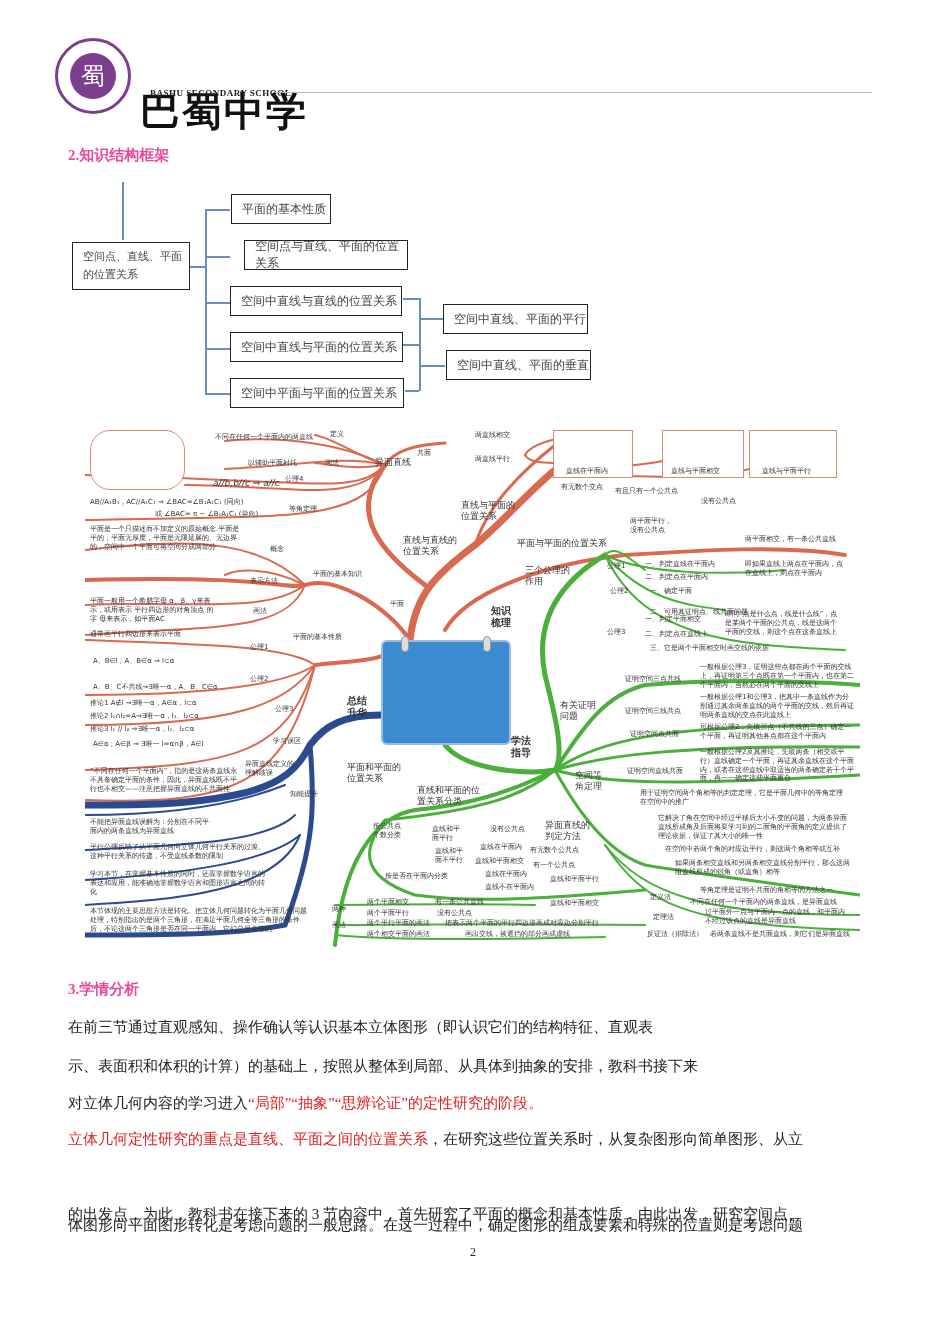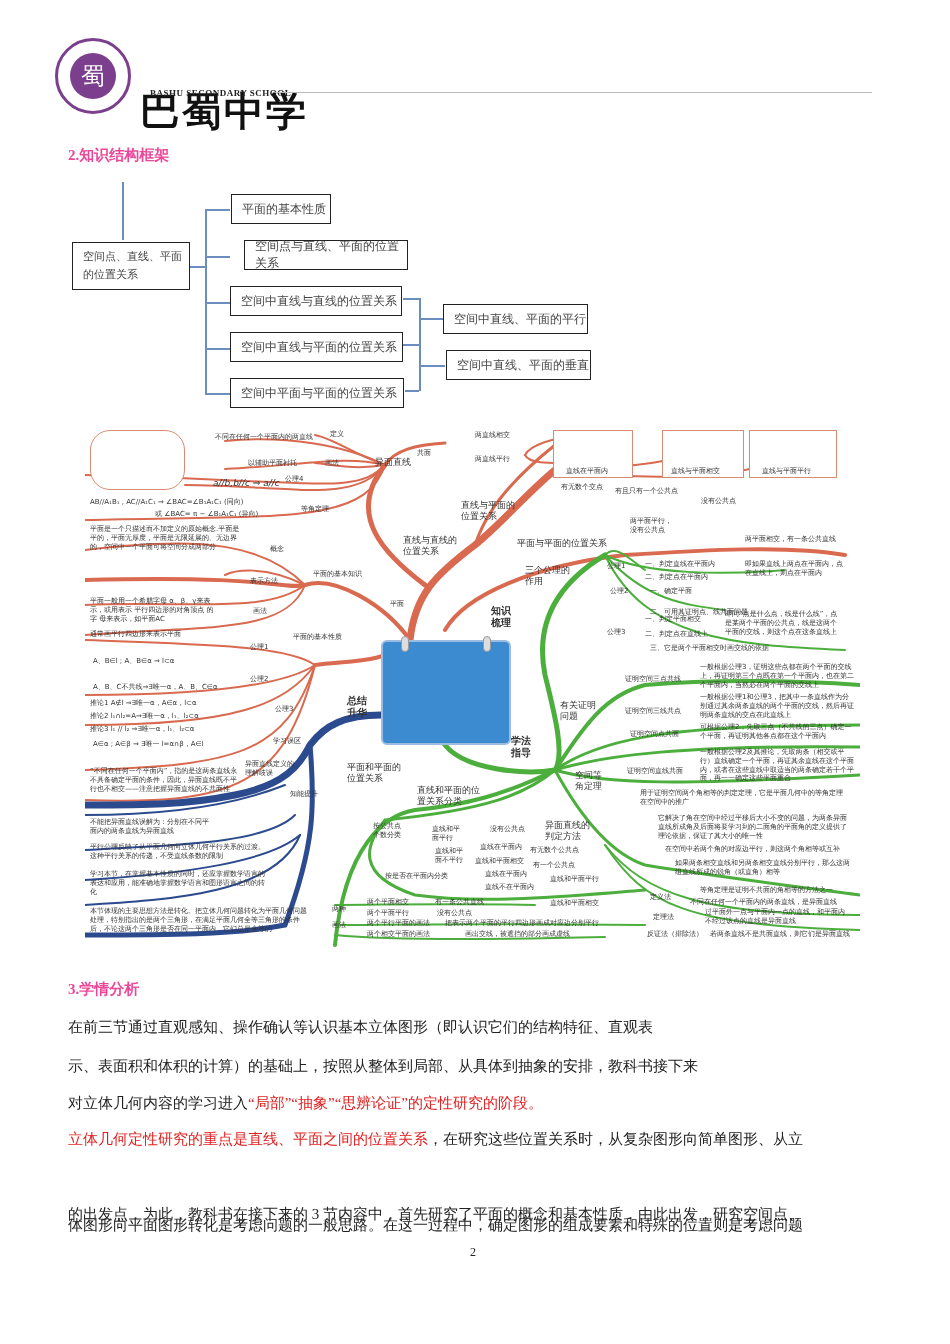--- a/index.html
+++ b/index.html
@@ -163,21 +163,21 @@
   <div class="mt" style="left:163px;top:34px;">以辅助平面衬托</div>
   <div class="mt" style="left:240px;top:34px;">画法</div>
   <div class="mt mid" style="left:290px;top:32px;">异面直线</div>
   <div class="mt" style="left:332px;top:24px;">共面</div>
   <div class="mt" style="left:390px;top:6px;">两直线相交</div>
   <div class="mt" style="left:390px;top:30px;">两直线平行</div>
   <div class="mt mid" style="left:128px;top:53px;font-style:italic;">a//b,b//c ⇒ a//c</div>
   <div class="mt" style="left:200px;top:50px;">公理4</div>
   <div class="mt" style="left:5px;top:73px;">AB//A₁B₁ , AC//A₁C₁ ⇒ ∠BAC=∠B₁A₁C₁ (同向)</div>
   <div class="mt" style="left:70px;top:85px;">或 ∠BAC= π − ∠B₁A₁C₁ (异向)</div>
-  <div class="mt" style="left:216px;top:80px;">等角定理</div>
+  <div class="mt" style="left:204px;top:80px;">等角定理</div>
   <div class="mt wrap" style="left:5px;top:100px;width:150px;">平面是一个只描述而不加定义的原始概念.平面是平的，平面无厚度，平面是无限延展的、无边界的，空间中一个平面可将空间分成两部分</div>
   <div class="mt" style="left:185px;top:120px;">概念</div>
   <div class="mt mid" style="left:318px;top:110px;width:60px;white-space:normal;">直线与直线的位置关系</div>
   <div class="mt mid" style="left:376px;top:75px;width:60px;white-space:normal;">直线与平面的位置关系</div>
   <div class="mt mid" style="left:432px;top:113px;">平面与平面的位置关系</div>
 
   <div class="pbox" style="left:468px;top:5px;width:80px;height:48px;">
     <div class="mt" style="left:12px;top:36px;">直线在平面内</div>
   </div>
   <div class="pbox" style="left:577px;top:5px;width:82px;height:48px;">

